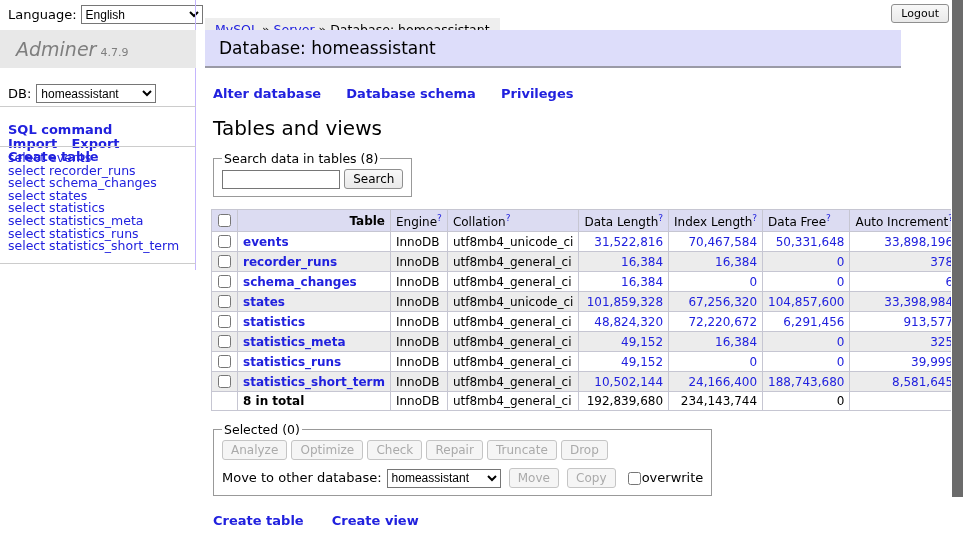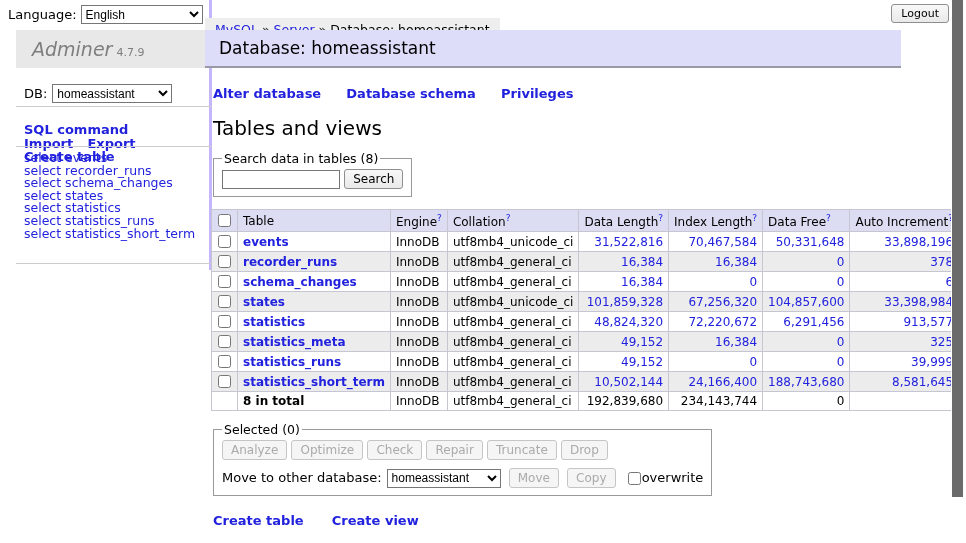--- a/index.html
+++ b/index.html
@@ -20,21 +20,21 @@
 
   .logout-btn {
     position:absolute; top:4px; right:17px;
     font-size:11px; padding:2px 9px;
     border:1px solid #8f8f8f; border-radius:3px;
     background:linear-gradient(#f8f8f8,#e9e9e9); color:#000; cursor:pointer;
     font-family:inherit;
   }
 
   
-  .sidebar { position:absolute; left:0; top:0; width:196px; height:270px; border-right:3px solid #c4b5fd;margin-left:16px; }
+  .sidebar { position:absolute; left:0; top:0; width:196px; height:270px; border-right:1px solid #c4b5fd; }
   .sidebar-title {
     position:absolute; top:30px; left:0; width:196px; height:38px;
     background:#e8e8e8; padding-left:16px; line-height:38px; white-space:nowrap;
   }
   .sidebar-title .app { font-style:italic; font-size:19px; color:#7e7e7e; }
   .sidebar-title .ver { font-size:11px; color:#7e7e7e; margin-left:4px; }
   .db-row { position:absolute; top:84px; left:8px; }
   .db-row label { margin-right:5px; }
   .db-row select { width:120px; }
   .sidebar hr { border:none; border-top:1px solid #ccc; margin:0; }
@@ -73,21 +73,21 @@
     background:linear-gradient(#f8f8f8,#e9e9e9); color:#000; cursor:pointer; font-family:inherit;
   }
   .btn[disabled] { color:#aaa; border-color:#c5c5c5; background:#f5f5f5; cursor:default; }
 
   
   table.db { border-collapse:collapse; margin:12px 0 0 6px; font-size:12px; table-layout:fixed; }
   table.db th, table.db td {
     border:1px solid #c6c6d2; padding:2px 5px; height:17px; overflow:hidden; white-space:nowrap;
   }
   table.db thead th { background:#dcdcf2; font-weight:400; text-align:left; }
-  table.db thead th.c-table { font-weight:normal; text-align:left; }
+  table.db thead th.c-table { font-weight:bold; text-align:right; }
   table.db sup a { font-size:9px; }
   td.cb, th.cb { text-align:center; padding:1px 2px; }
   input[type=checkbox] { width:13px; height:13px; margin:1px; vertical-align:middle; }
   td.name a { font-weight:bold; }
   td.num { text-align:right; color:#2121de; }
   td.rows-col { text-align:right; color:#2121de; }
   tbody.striped tr:nth-child(even) td { background:#ececec; }
   tbody.total td { font-weight:400; }
   tbody.total td.name { font-weight:bold; }
   tbody.total td.num { color:#000000; }
@@ -123,20 +123,21 @@
   </div>
   <hr class="hr1">
   <p class="action-links" id="sidebar-action-links"><a href="#">SQL command</a> <a href="#">Import</a> <a href="#">Export</a> <a href="#">Create table</a> </p>
   <hr class="hr2">
   <div class="table-links" id="sidebar-table-links">
       <a href="#">select events</a>
       <a href="#">select recorder_runs</a>
       <a href="#">select schema_changes</a>
       <a href="#">select states</a>
       <a href="#">select statistics</a>
+      <a href="#">select statistics_meta</a>
       <a href="#">select statistics_runs</a>
       <a href="#">select statistics_short_term</a>
     </div>
   <hr class="hr3">
 </div>
 
 <div class="breadcrumb">
   <a href="#">MySQL</a><span class="sep">»</span><a href="#">Server</a><span class="sep">»</span><span>Database: homeassistant</span>
 </div>
 

